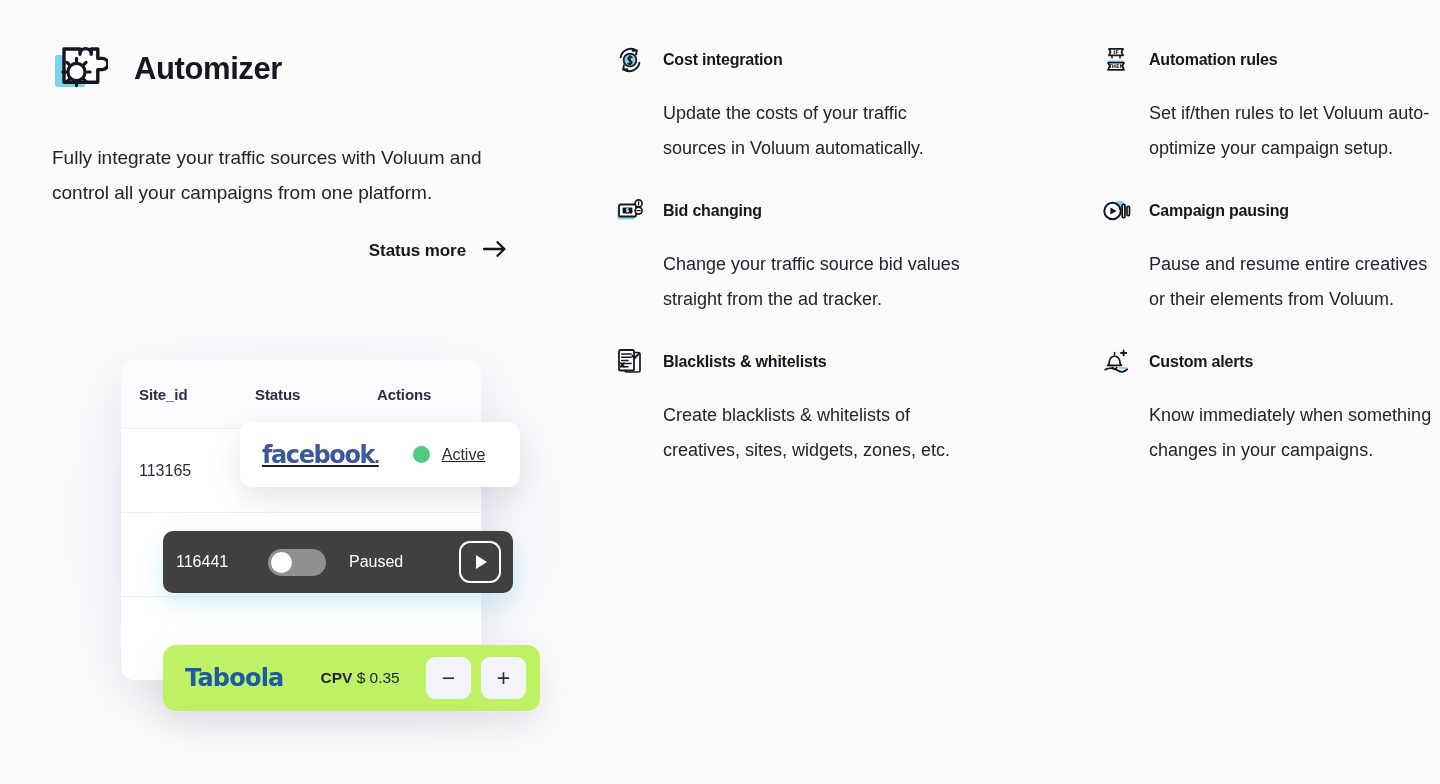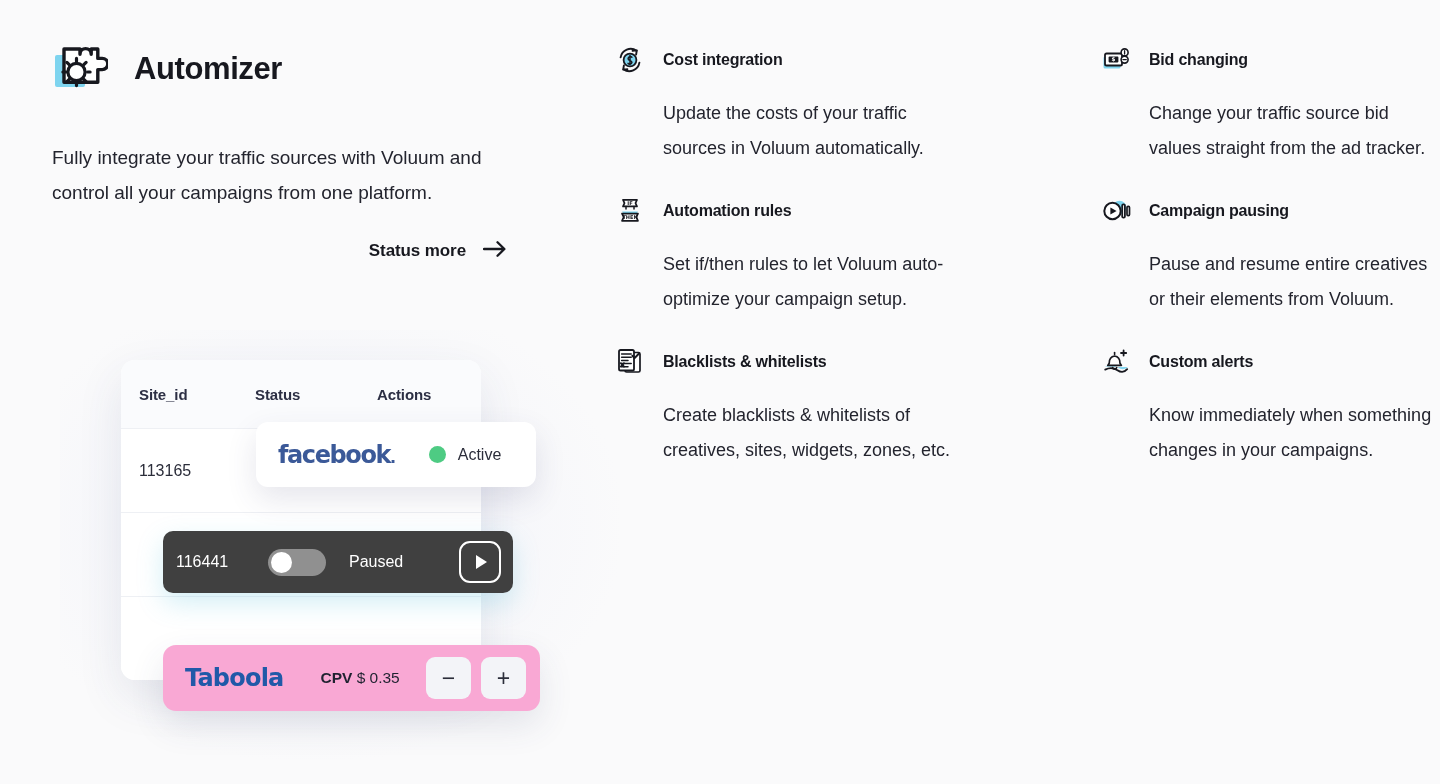--- a/index.html
+++ b/index.html
@@ -140,31 +140,32 @@
   .tr:first-of-type { border-top: none; }
   .td-site {
     width: 116px;
     font-size: 16px;
     color: #2b2d3a;
   }
 
   
   .fb-card {
     position: absolute;
-    left: 256px;
+    left: 240px;
     top: 422px;
     width: 280px;
     height: 65px;
     background: #ffffff;
     border-radius: 12px;
     box-shadow: 0 12px 30px rgba(60,64,110,0.13);
     display: flex;
     align-items: center;
     padding: 0 22px;
     gap: 34px;
+    text-decoration: underline;
   }
   .fb-logo {
     font-size: 24px;
     font-weight: 700;
     color: #3b5998;
     letter-spacing: -1.4px;
     font-family: "DejaVu Sans", sans-serif;
   }
   .fb-logo .dot { font-size: 16px; }
   .status-wrap {
@@ -247,21 +248,21 @@
     margin-left: 3px;
   }
 
   
   .tab-card {
     position: absolute;
     left: 163px;
     top: 645px;
     width: 377px;
     height: 66px;
-    background: #f9a8d4;
+    background: #bef264;
     border-radius: 13px;
     box-shadow: 0 14px 34px rgba(60,64,110,0.12);
     display: flex;
     align-items: center;
     padding: 0 14px 0 22px;
     gap: 0;
   }
   .taboola-logo {
     font-size: 24px;
     font-weight: 700;
@@ -442,20 +443,37 @@
             <path d="M16 11.6 v8.8 M17.9 13.3 a2.2 2.2 0 0 0 -3.8 1.4 c0 2.4 3.8 1.5 3.8 3.6 a2.2 2.2 0 0 1 -3.8 1.1" fill="none" stroke="#17181f" stroke-width="1.5" stroke-linecap="round"></path>
             <path d="M25.4 18.6 A10.2 10.2 0 0 1 9.4 25.2" fill="none" stroke="#17181f" stroke-width="1.9" stroke-linecap="round"></path>
             <path d="M6.6 13.4 A10.2 10.2 0 0 1 22.6 6.8" fill="none" stroke="#17181f" stroke-width="1.9" stroke-linecap="round"></path>
             <path d="M9.9 21.4 L9.2 25.6 L13.4 25.2" fill="none" stroke="#17181f" stroke-width="1.9" stroke-linecap="round" stroke-linejoin="round"></path>
             <path d="M22.1 10.6 L22.8 6.4 L18.6 6.8" fill="none" stroke="#17181f" stroke-width="1.9" stroke-linecap="round" stroke-linejoin="round"></path>
           </svg>
         </span>
         <span class="feature-title">Cost integration</span>
       </div>
       <div class="feature-body">Update the costs of your traffic sources in Voluum automatically.</div>
+    </div>
+
+    <div class="feature col-right">
+      <div class="feature-head">
+        <span class="feature-icon">
+          <svg width="32" height="32" viewBox="0 0 32 32">
+            <path d="M8 16.5 h16 l-1.6 2.2 l1.6 2.2 h-16 l1.6-2.2 Z" fill="#7ed4ef"></path>
+            <path d="M9 4.8 h14 l-1.5 3.3 l1.5 3.3 h-14 l1.5-3.3 Z" fill="#ffffff" stroke="#17181f" stroke-width="1.7" stroke-linejoin="round"></path>
+            <text x="16" y="10.4" font-family="DejaVu Sans, sans-serif" font-size="5.2" font-weight="bold" fill="#17181f" text-anchor="middle">IF</text>
+            <path d="M8 18.6 h16 l-1.7 3.6 l1.7 3.6 h-16 l1.7-3.6 Z" fill="#ffffff" stroke="#17181f" stroke-width="1.7" stroke-linejoin="round"></path>
+            <text x="16" y="24.3" font-family="DejaVu Sans, sans-serif" font-size="5" font-weight="bold" fill="#17181f" text-anchor="middle">THEN</text>
+            <path d="M12 11.6 l0 2.4 M20 11.6 l0 2.4" stroke="#17181f" stroke-width="1.5" stroke-linecap="round"></path>
+          </svg>
+        </span>
+        <span class="feature-title">Automation rules</span>
+      </div>
+      <div class="feature-body">Set if/then rules to let Voluum auto-optimize your campaign setup.</div>
     </div>
 
     <div class="feature col-left">
       <div class="feature-head">
         <span class="feature-icon">
           <svg width="32" height="32" viewBox="0 0 32 32">
             <rect x="3.5" y="12.5" width="17" height="12" rx="1.6" fill="#7ed4ef"></rect>
             <rect x="5" y="9.5" width="17" height="12" rx="1.6" fill="#ffffff" stroke="#17181f" stroke-width="1.8"></rect>
             <rect x="8.6" y="12.6" width="9.8" height="5.8" rx="0.8" fill="#17181f"></rect>
             <text x="13.5" y="17.4" font-family="DejaVu Sans, sans-serif" font-size="5.6" font-weight="bold" fill="#ffffff" text-anchor="middle">$</text>
@@ -467,37 +485,20 @@
         </span>
         <span class="feature-title">Bid changing</span>
       </div>
       <div class="feature-body">Change your traffic source bid values straight from the ad tracker.</div>
     </div>
 
     <div class="feature col-right">
       <div class="feature-head">
         <span class="feature-icon">
           <svg width="32" height="32" viewBox="0 0 32 32">
-            <path d="M8 16.5 h16 l-1.6 2.2 l1.6 2.2 h-16 l1.6-2.2 Z" fill="#7ed4ef"></path>
-            <path d="M9 4.8 h14 l-1.5 3.3 l1.5 3.3 h-14 l1.5-3.3 Z" fill="#ffffff" stroke="#17181f" stroke-width="1.7" stroke-linejoin="round"></path>
-            <text x="16" y="10.4" font-family="DejaVu Sans, sans-serif" font-size="5.2" font-weight="bold" fill="#17181f" text-anchor="middle">IF</text>
-            <path d="M8 18.6 h16 l-1.7 3.6 l1.7 3.6 h-16 l1.7-3.6 Z" fill="#ffffff" stroke="#17181f" stroke-width="1.7" stroke-linejoin="round"></path>
-            <text x="16" y="24.3" font-family="DejaVu Sans, sans-serif" font-size="5" font-weight="bold" fill="#17181f" text-anchor="middle">THEN</text>
-            <path d="M12 11.6 l0 2.4 M20 11.6 l0 2.4" stroke="#17181f" stroke-width="1.5" stroke-linecap="round"></path>
-          </svg>
-        </span>
-        <span class="feature-title">Automation rules</span>
-      </div>
-      <div class="feature-body">Set if/then rules to let Voluum auto-optimize your campaign setup.</div>
-    </div>
-
-    <div class="feature col-right">
-      <div class="feature-head">
-        <span class="feature-icon">
-          <svg width="32" height="32" viewBox="0 0 32 32">
             <circle cx="19.5" cy="12.5" r="6.8" fill="#7ed4ef"></circle>
             <circle cx="12.5" cy="16" r="8.2" fill="#ffffff" stroke="#17181f" stroke-width="2"></circle>
             <path d="M10.4 12.6 L16.6 16 L10.4 19.4 Z" fill="#17181f"></path>
             <rect x="22.2" y="9.4" width="2.7" height="13.2" rx="1.2" fill="#ffffff" stroke="#17181f" stroke-width="1.8"></rect>
             <rect x="27" y="11.4" width="2.5" height="9.2" rx="1.1" fill="#ffffff" stroke="#17181f" stroke-width="1.7"></rect>
           </svg>
         </span>
         <span class="feature-title">Campaign pausing</span>
       </div>
       <div class="feature-body">Pause and resume entire creatives or their elements from Voluum.</div>

